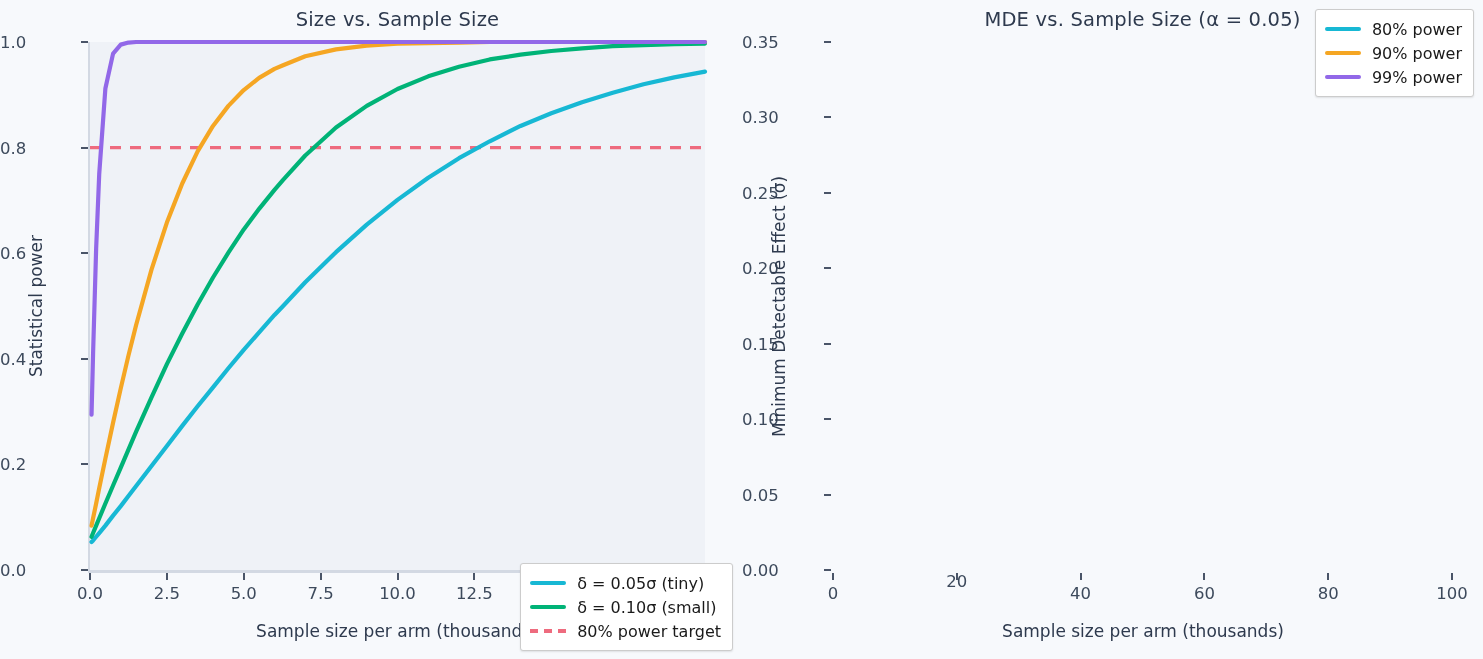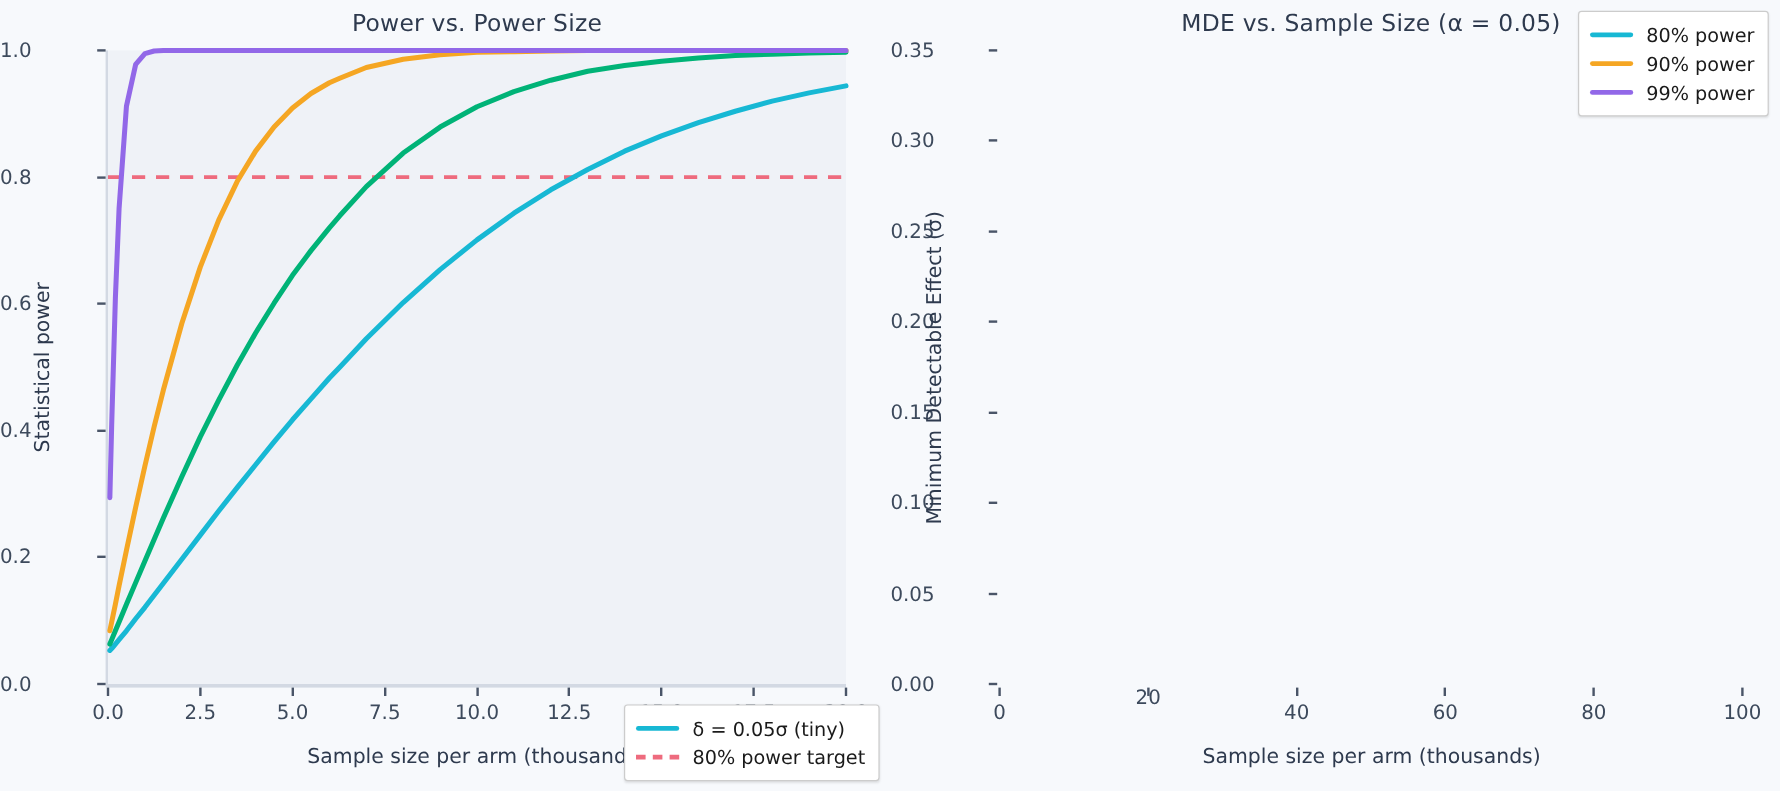--- a/index.html
+++ b/index.html
@@ -119,21 +119,21 @@
     white-space: nowrap;
   }
 </style>
 </head>
 <body>
 
 <div class="figure">
 
   <div class="panel" id="panel-left">
 
-    <div class="chart-title">Power vs. Power Size</div>
+    <div class="chart-title">Size vs. Sample Size</div>
 
     <div class="plot-area" id="plot-left">
       <div class="axis-line spine-left"></div>
       <div class="axis-line spine-bottom"></div>
       <svg class="curve-svg" id="svg-left" viewBox="0 0 615 528" preserveAspectRatio="none">
           <line x1="0" x2="615" y1="105.59999999999997" y2="105.59999999999997" stroke="#EE6B7E" stroke-width="3.2" stroke-dasharray="11 9"></line>
           <path d="M1.54 500.02 L3.08 498.43 L6.15 494.74 L9.22 491.04 L15.38 483.65 L23.06 473.62 L30.75 464.11 L38.44 454.08 L46.13 444.05 L61.50 423.98 L76.88 403.92 L92.25 383.86 L107.63 364.32 L123.00 345.31 L138.38 326.30 L153.75 307.82 L169.13 290.40 L184.50 272.98 L193.11 264.00 L215.25 240.24 L246.00 210.14 L276.75 182.69 L307.50 157.87 L338.25 135.70 L369.00 116.16 L399.75 99.26 L430.50 83.95 L461.25 71.28 L492.00 60.19 L522.75 50.69 L553.50 42.24 L584.25 35.38 L615.00 29.57" fill="none" stroke="#17B8D4" stroke-width="4.2" stroke-linecap="round" stroke-linejoin="round"></path>
           <path d="M1.54 494.74 L3.08 491.04 L6.15 483.65 L9.22 476.26 L15.38 461.47 L23.06 443.52 L30.75 425.57 L38.44 407.62 L46.13 389.66 L61.50 355.34 L76.88 322.08 L92.25 291.46 L107.63 262.42 L123.00 235.49 L138.38 210.67 L153.75 187.44 L169.13 166.85 L184.50 147.84 L193.11 137.81 L215.25 113.52 L246.00 85.54 L276.75 63.89 L307.50 46.99 L338.25 34.32 L369.00 24.82 L399.75 17.42 L430.50 12.67 L461.25 8.98 L492.00 6.34 L522.75 4.22 L553.50 3.17 L584.25 2.11 L615.00 1.58" fill="none" stroke="#00B377" stroke-width="4.2" stroke-linecap="round" stroke-linejoin="round"></path>
           <path d="M1.54 483.65 L3.08 476.26 L6.15 461.47 L9.22 446.16 L15.38 416.59 L23.06 380.69 L30.75 346.37 L38.44 313.63 L46.13 283.01 L61.50 227.57 L76.88 180.58 L92.25 141.50 L107.63 109.30 L123.00 83.95 L138.38 63.89 L153.75 48.05 L169.13 35.90 L184.50 26.93 L193.11 23.23 L215.25 14.26 L246.00 7.39 L276.75 3.70 L307.50 1.58 L338.25 1.06 L369.00 0.53 L399.75 0.00 L430.50 0.00 L461.25 0.00 L492.00 0.00 L522.75 0.00 L553.50 0.00 L584.25 0.00 L615.00 0.00" fill="none" stroke="#F5A623" stroke-width="4.2" stroke-linecap="round" stroke-linejoin="round"></path>
           <path d="M1.54 372.77 L3.08 311.52 L6.15 206.45 L9.22 132.00 L15.38 46.46 L23.06 11.62 L30.75 2.64 L38.44 0.53 L46.13 0.00 L61.50 0.00 L76.88 0.00 L92.25 0.00 L107.63 0.00 L123.00 0.00 L138.38 0.00 L153.75 0.00 L169.13 0.00 L184.50 0.00 L193.11 0.00 L215.25 0.00 L246.00 0.00 L276.75 0.00 L307.50 0.00 L338.25 0.00 L369.00 0.00 L399.75 0.00 L430.50 0.00 L461.25 0.00 L492.00 0.00 L522.75 0.00 L553.50 0.00 L584.25 0.00 L615.00 0.00" fill="none" stroke="#9268E8" stroke-width="4.2" stroke-linecap="round" stroke-linejoin="round"></path>
@@ -176,20 +176,24 @@
     <div class="axis-title xlabel" id="left-xlabel" style="left:397px; top:621px;">Sample size per arm (thousands)</div>
 
     <div class="axis-title ylabel" id="left-ylabel" style="left: 26px; top: 377px; transform: rotate(-90deg);">Statistical power</div>
 
     <div class="legend" id="legend-left">
         <div class="legend-row">
           <span class="legend-swatch" style="background: rgb(23, 184, 212);"></span>
           <span class="legend-label">δ = 0.05σ (tiny)</span>
         </div>
         <div class="legend-row">
+          <span class="legend-swatch" style="background: rgb(0, 179, 119);"></span>
+          <span class="legend-label">δ = 0.10σ (small)</span>
+        </div>
+        <div class="legend-row">
           <span class="legend-swatch dashed" style="border-top-color: rgb(238, 107, 126);"></span>
           <span class="legend-label">80% power target</span>
         </div>
       </div>
   </div>
 
   <div class="panel" id="panel-right">
 
     <div class="chart-title">MDE vs. Sample Size (α = 0.05)</div>
 

